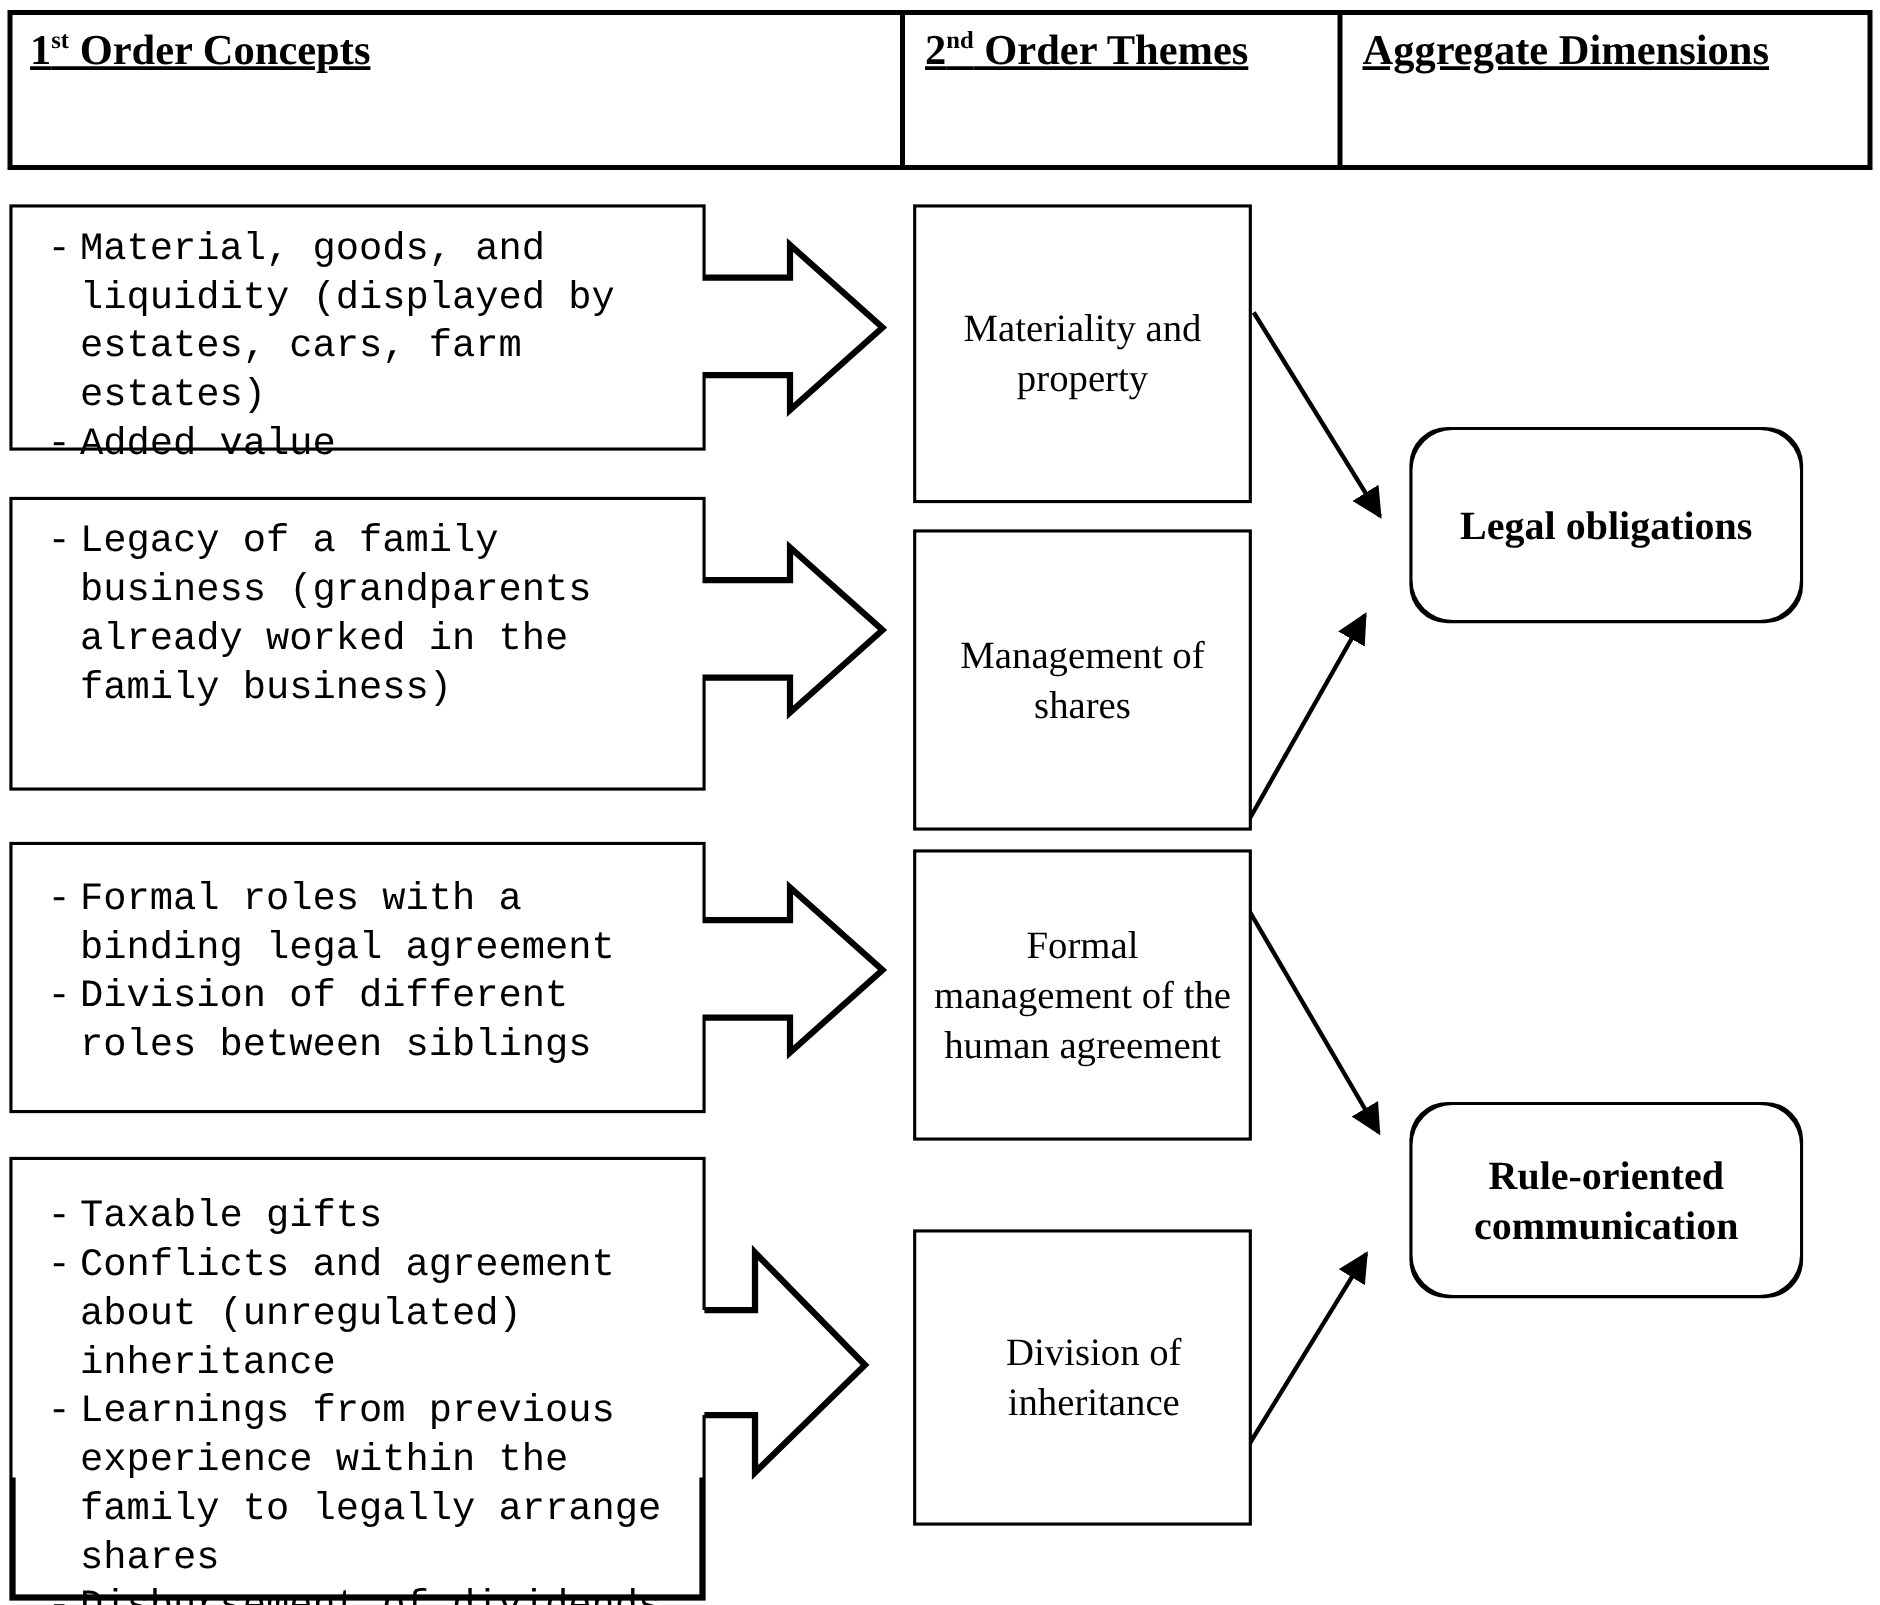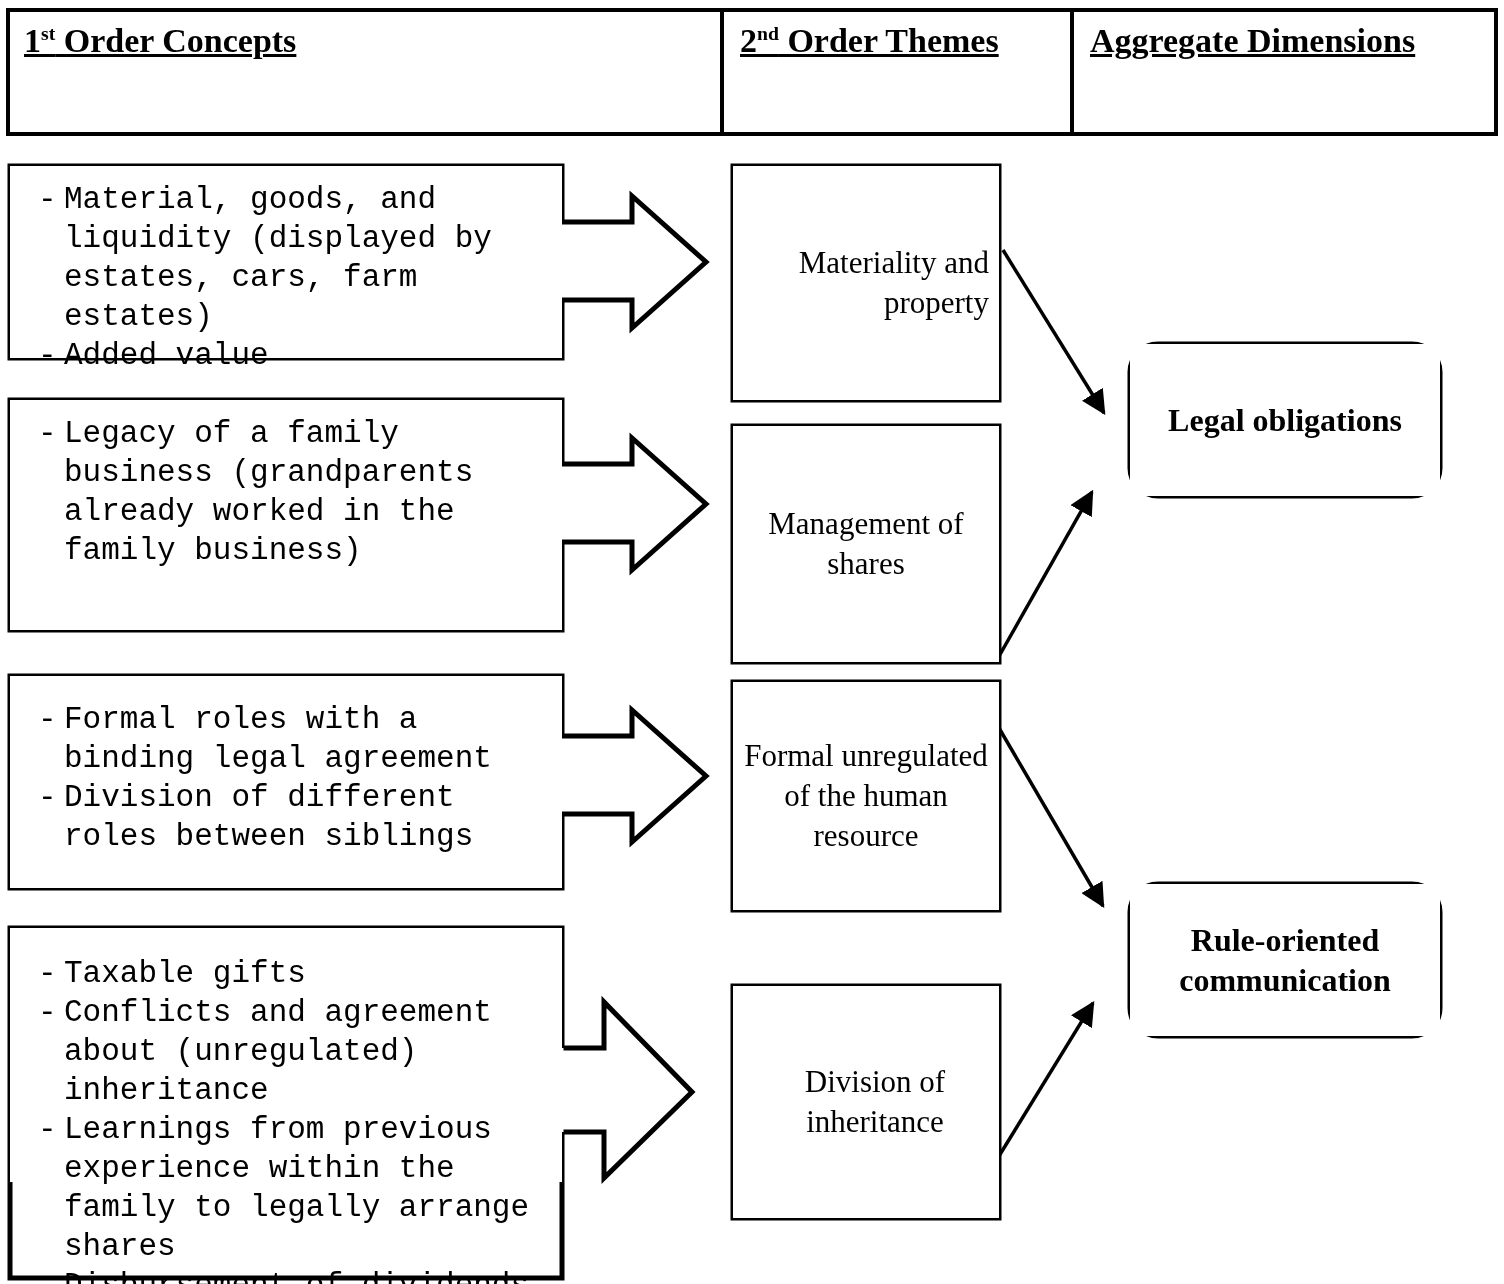--- a/index.html
+++ b/index.html
@@ -92,20 +92,21 @@
     box-sizing: border-box;
     background: #ffffff;
     display: flex;
     align-items: center;
     justify-content: center;
     text-align: center;
     font-size: 32px;
     font-weight: bold;
     line-height: 1.25;
     padding: 0 14px;
+    border-radius: 32px;
   }
 </style>
 </head>
 <body>
 
 <div id="canvas">
 
   <svg id="vector-layer" viewBox="0 0 1504 1284">
 
     <g>
@@ -196,25 +197,25 @@
 
   <div class="concept-box" style="left:10px; top:928px; width:552px; height:254px; padding-top:26px;">
     <ul class="concept-list">
       <li>Taxable gifts</li>
       <li>Conflicts and agreement about (unregulated) inheritance</li>
       <li>Learnings from previous experience within the family to legally arrange shares</li>
       <li>Disbursement of dividends</li>
     </ul>
   </div>
 
-  <div class="theme-box" style="left:733px; top:166px; width:266px; height:234px;text-align:right;">Materiality and property</div>
+  <div class="theme-box" style="left:733px; top:166px; width:266px; height:234px;">Materiality and property</div>
 
   <div class="theme-box" style="left:733px; top:426px; width:266px; height:236px;">Management of shares</div>
 
-  <div class="theme-box" style="left:733px; top:682px; width:266px; height:228px;">Formal unregulated of the human resource</div>
+  <div class="theme-box" style="left:733px; top:682px; width:266px; height:228px;">Formal management of the human agreement</div>
 
   <div class="theme-box" style="left:733px; top:986px; width:266px; height:232px;padding-left:28px;">Division of inheritance</div>
 
   <div class="dim-box" style="left:1130px; top:344px; width:310px; height:152px;">Legal obligations</div>
 
   <div class="dim-box" style="left:1130px; top:884px; width:310px; height:152px;">Rule-oriented communication</div>
 
 </div>
 
 </body></html>

